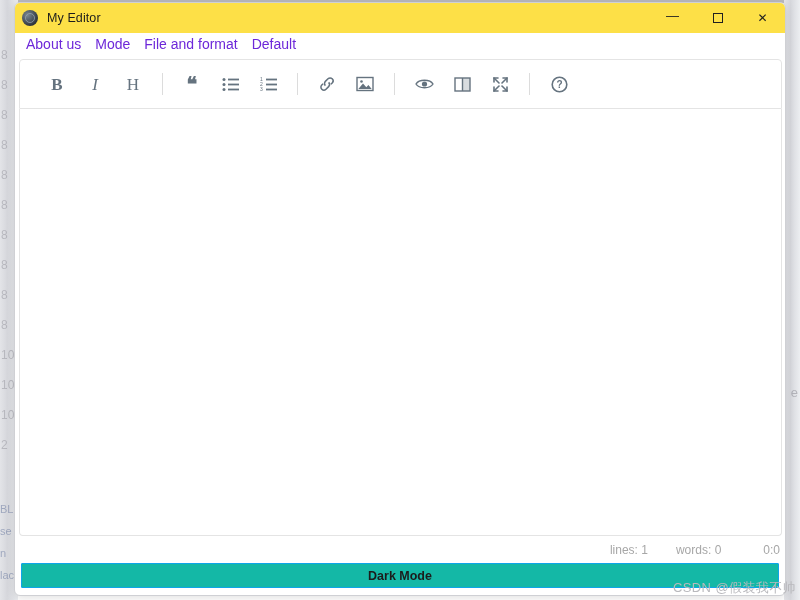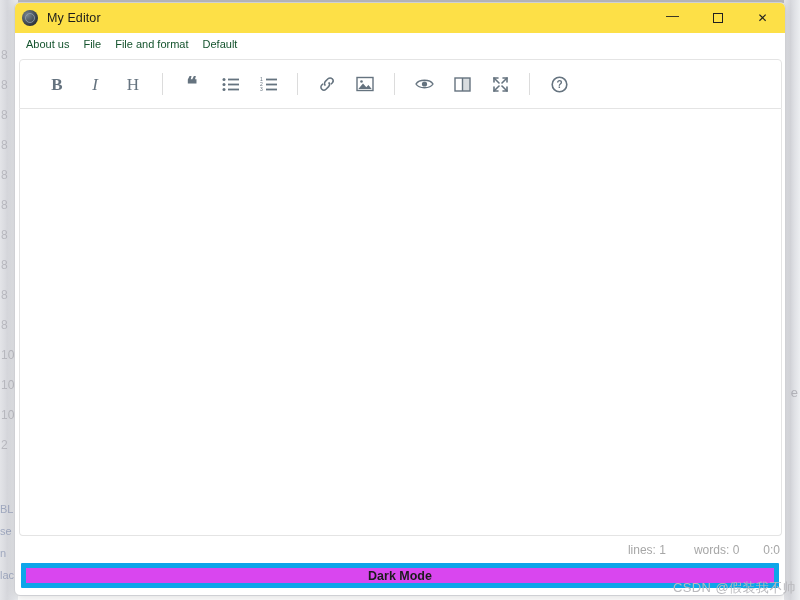--- a/index.html
+++ b/index.html
@@ -142,22 +142,22 @@
 
   
   #menu-bar {
     height: 22px;
     display: flex;
     align-items: center;
     padding-left: 4px;
     background: #ffffff;
   }
   .menu-item {
-    font-size: 11px;
-    color: #14532d;
+    font-size: 14px;
+    color: #6d28d9;
     padding: 2px 7px;
     cursor: default;
     white-space: nowrap;
   }
 
   
   #editor-shell {
     position: absolute;
     left: 4px;
     top: 56px;
@@ -221,31 +221,31 @@
     height: 22px;
     display: flex;
     align-items: center;
     justify-content: flex-end;
     font-size: 12px;
     color: #a7a7a7;
     box-sizing: border-box;
     padding-right: 2px;
   }
   #status-lines { margin-right: 28px; }
-  #status-words { margin-right: 24px; }
+  #status-words { margin-right: 42px; }
 
   
   #dark-mode-button {
     position: absolute;
     left: 6px;
     top: 560px;
     width: 758px;
     height: 25px;
-    background: #d946ef;
-    border: 5px solid #0ea5e9;
+    background: #14b8a6;
+    border: 1px solid #0ea5e9;
     border-radius: 1px;
     display: flex;
     align-items: center;
     justify-content: center;
     font-size: 12.5px;
     color: #1c1c1c;
     cursor: pointer;
     box-sizing: border-box;
     font-weight: bold;
   }
@@ -314,21 +314,21 @@
           <span class="glyph-max"></span>
         </div>
         <div class="win-btn" id="btn-close">
           <span class="glyph">✕</span>
         </div>
       </div>
     </div>
 
     <div id="menu-bar">
       <div class="menu-item">About us</div>
-      <div class="menu-item">File</div>
+      <div class="menu-item">Mode</div>
       <div class="menu-item">File and format</div>
       <div class="menu-item">Default</div>
     </div>
 
     <div id="editor-shell">
 
       <div id="toolbar">
 
         <div class="tool-btn">
           <span class="tool-letter serif" style="font-weight:bold">B</span>

